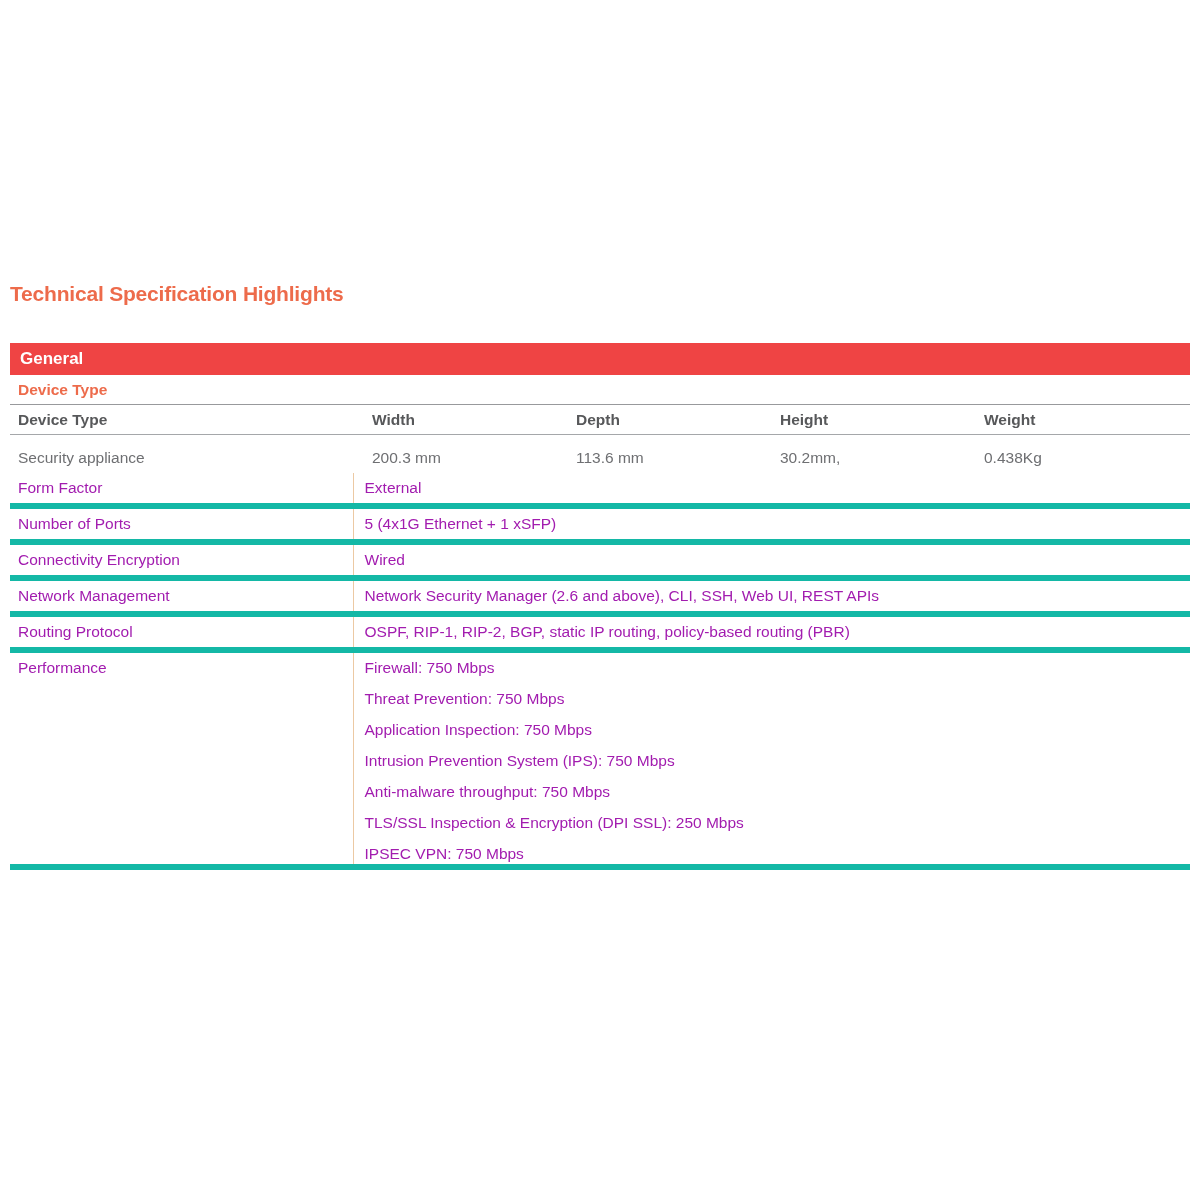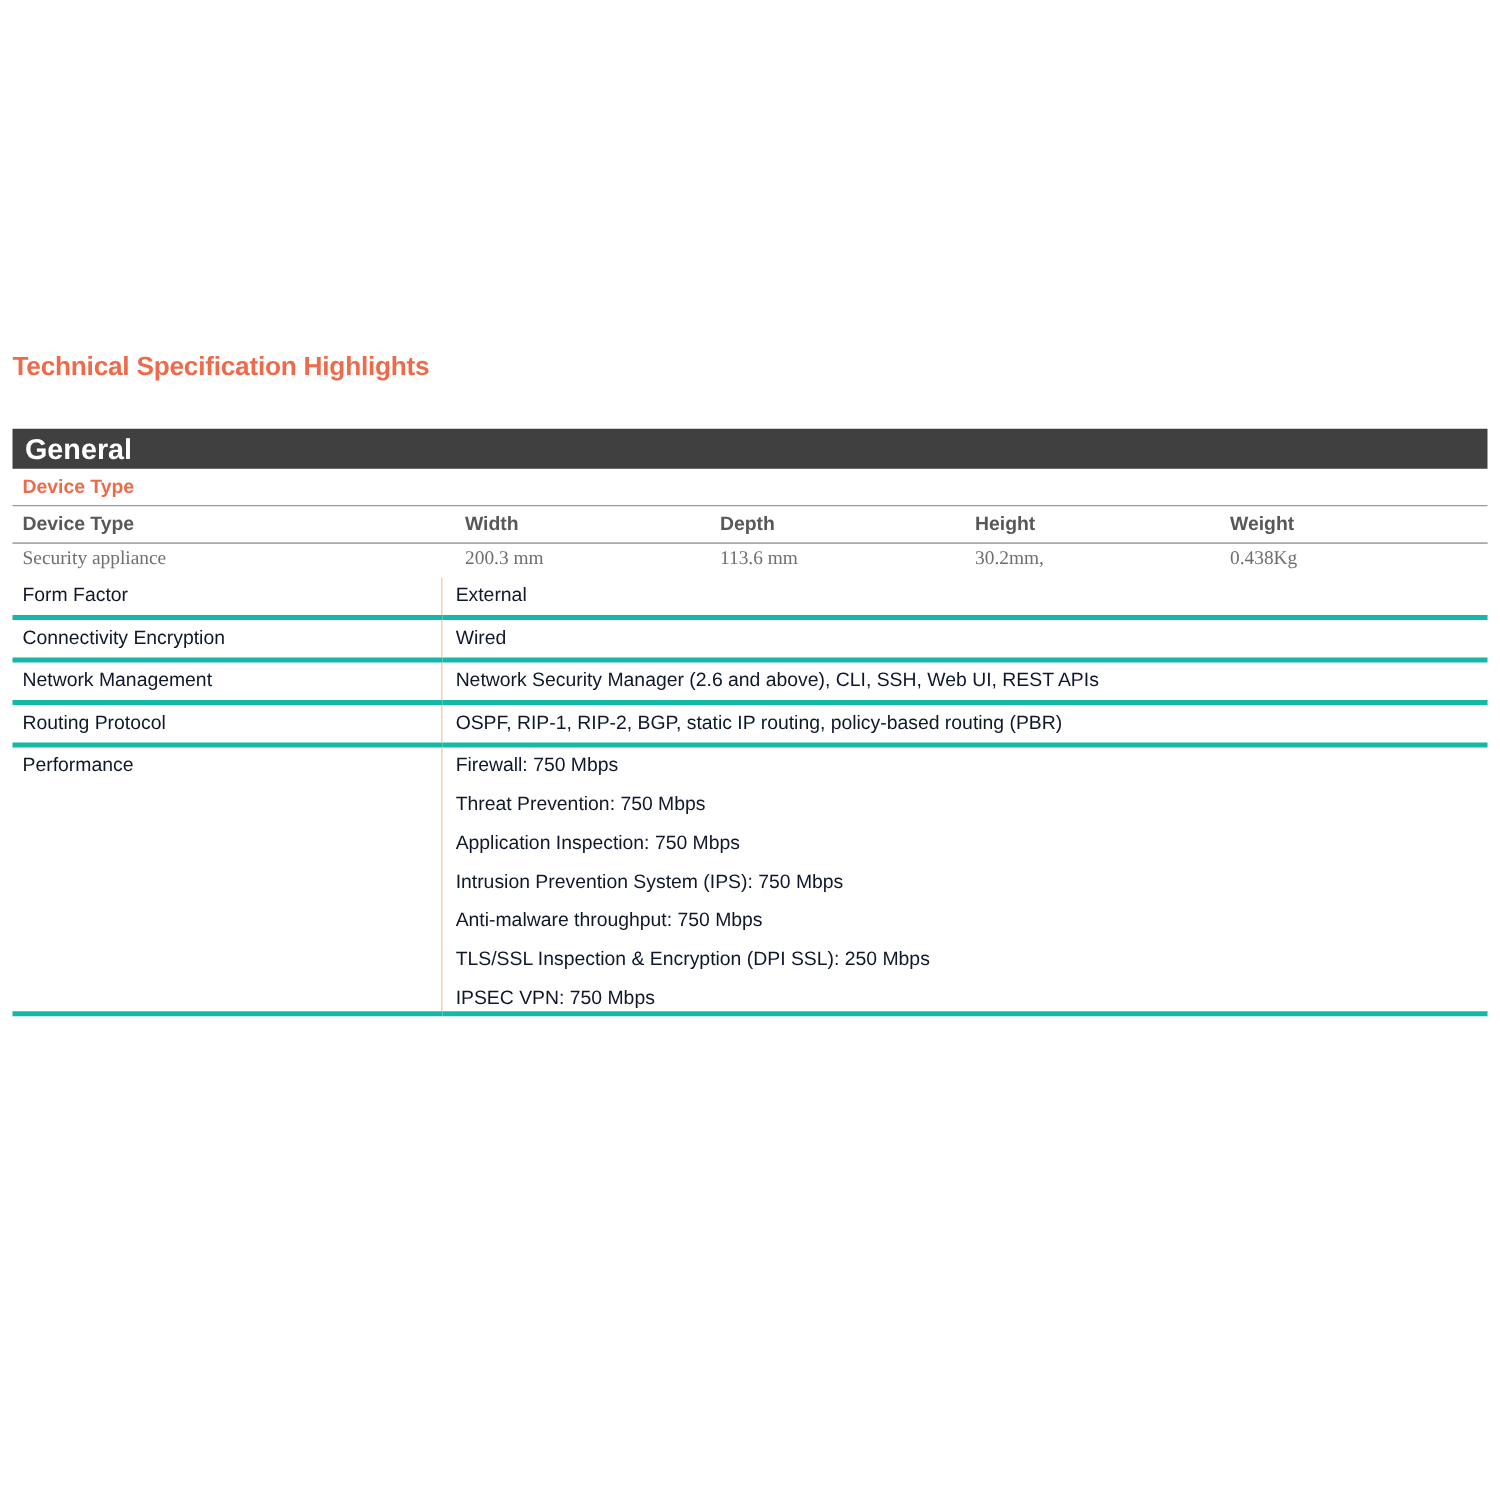--- a/index.html
+++ b/index.html
@@ -20,23 +20,23 @@
     margin: 0 0 37px 0;
     font-size: 21px;
     line-height: 25px;
     font-weight: 700;
     color: #ED6B4B;
     letter-spacing: -0.2px;
   }
   .section-bar {
     box-sizing: border-box;
     width: 1180px;
-    background: #404040;
+    background: #ef4444;
     color: #ffffff;
-    font-size: 23px;
+    font-size: 17px;
     line-height: 18px;
     font-weight: 700;
     padding: 7px 10px;
   }
   .subheader {
     box-sizing: border-box;
     width: 1180px;
     color: #ED6B4B;
     font-size: 15.5px;
     line-height: 19px;
@@ -57,31 +57,30 @@
     font-weight: 700;
     padding: 5px 8px 5px 8px;
     border-bottom: 1px solid #A5A7AA;
     white-space: nowrap;
     overflow: hidden;
   }
   .gen-table td {
     color: #6E6F72;
     font-size: 15.5px;
     line-height: 19px;
-    padding: 2px 8px 6px 8px;
+    padding: 13px 8px 6px 8px;
     white-space: nowrap;
     overflow: hidden;
-    font-family: Liberation Serif, serif;
   }
   .net-table td {
-    color: #0f172a;
+    color: #a21caf;
     font-size: 15.5px;
     line-height: 19px;
     vertical-align: top;
-    border-bottom: 4px solid #14b8a6;
+    border-bottom: 6px solid #14b8a6;
   }
   .net-table td.spec-label {
     padding: 5px 8px 6px 8px;
     border-right: 1px solid #ECC9A3;
   }
   .net-table td.spec-value {
     padding: 5px 10px 0 11px;
   }
   .perf-line {
     margin-bottom: 12px;
@@ -135,20 +134,24 @@
     <colgroup>
       <col style="width:343px">
       <col style="width:837px">
     </colgroup>
     <tbody>
       <tr>
         <td class="spec-label">Form Factor</td>
         <td class="spec-value">External</td>
       </tr>
       <tr>
+        <td class="spec-label">Number of Ports</td>
+        <td class="spec-value">5 (4x1G Ethernet + 1 xSFP)</td>
+      </tr>
+      <tr>
         <td class="spec-label">Connectivity Encryption</td>
         <td class="spec-value">Wired</td>
       </tr>
       <tr>
         <td class="spec-label">Network Management</td>
         <td class="spec-value">Network Security Manager (2.6 and above), CLI, SSH, Web UI, REST APIs</td>
       </tr>
       <tr>
         <td class="spec-label">Routing Protocol</td>
         <td class="spec-value">OSPF, RIP-1, RIP-2, BGP, static IP routing, policy-based routing (PBR)</td>

